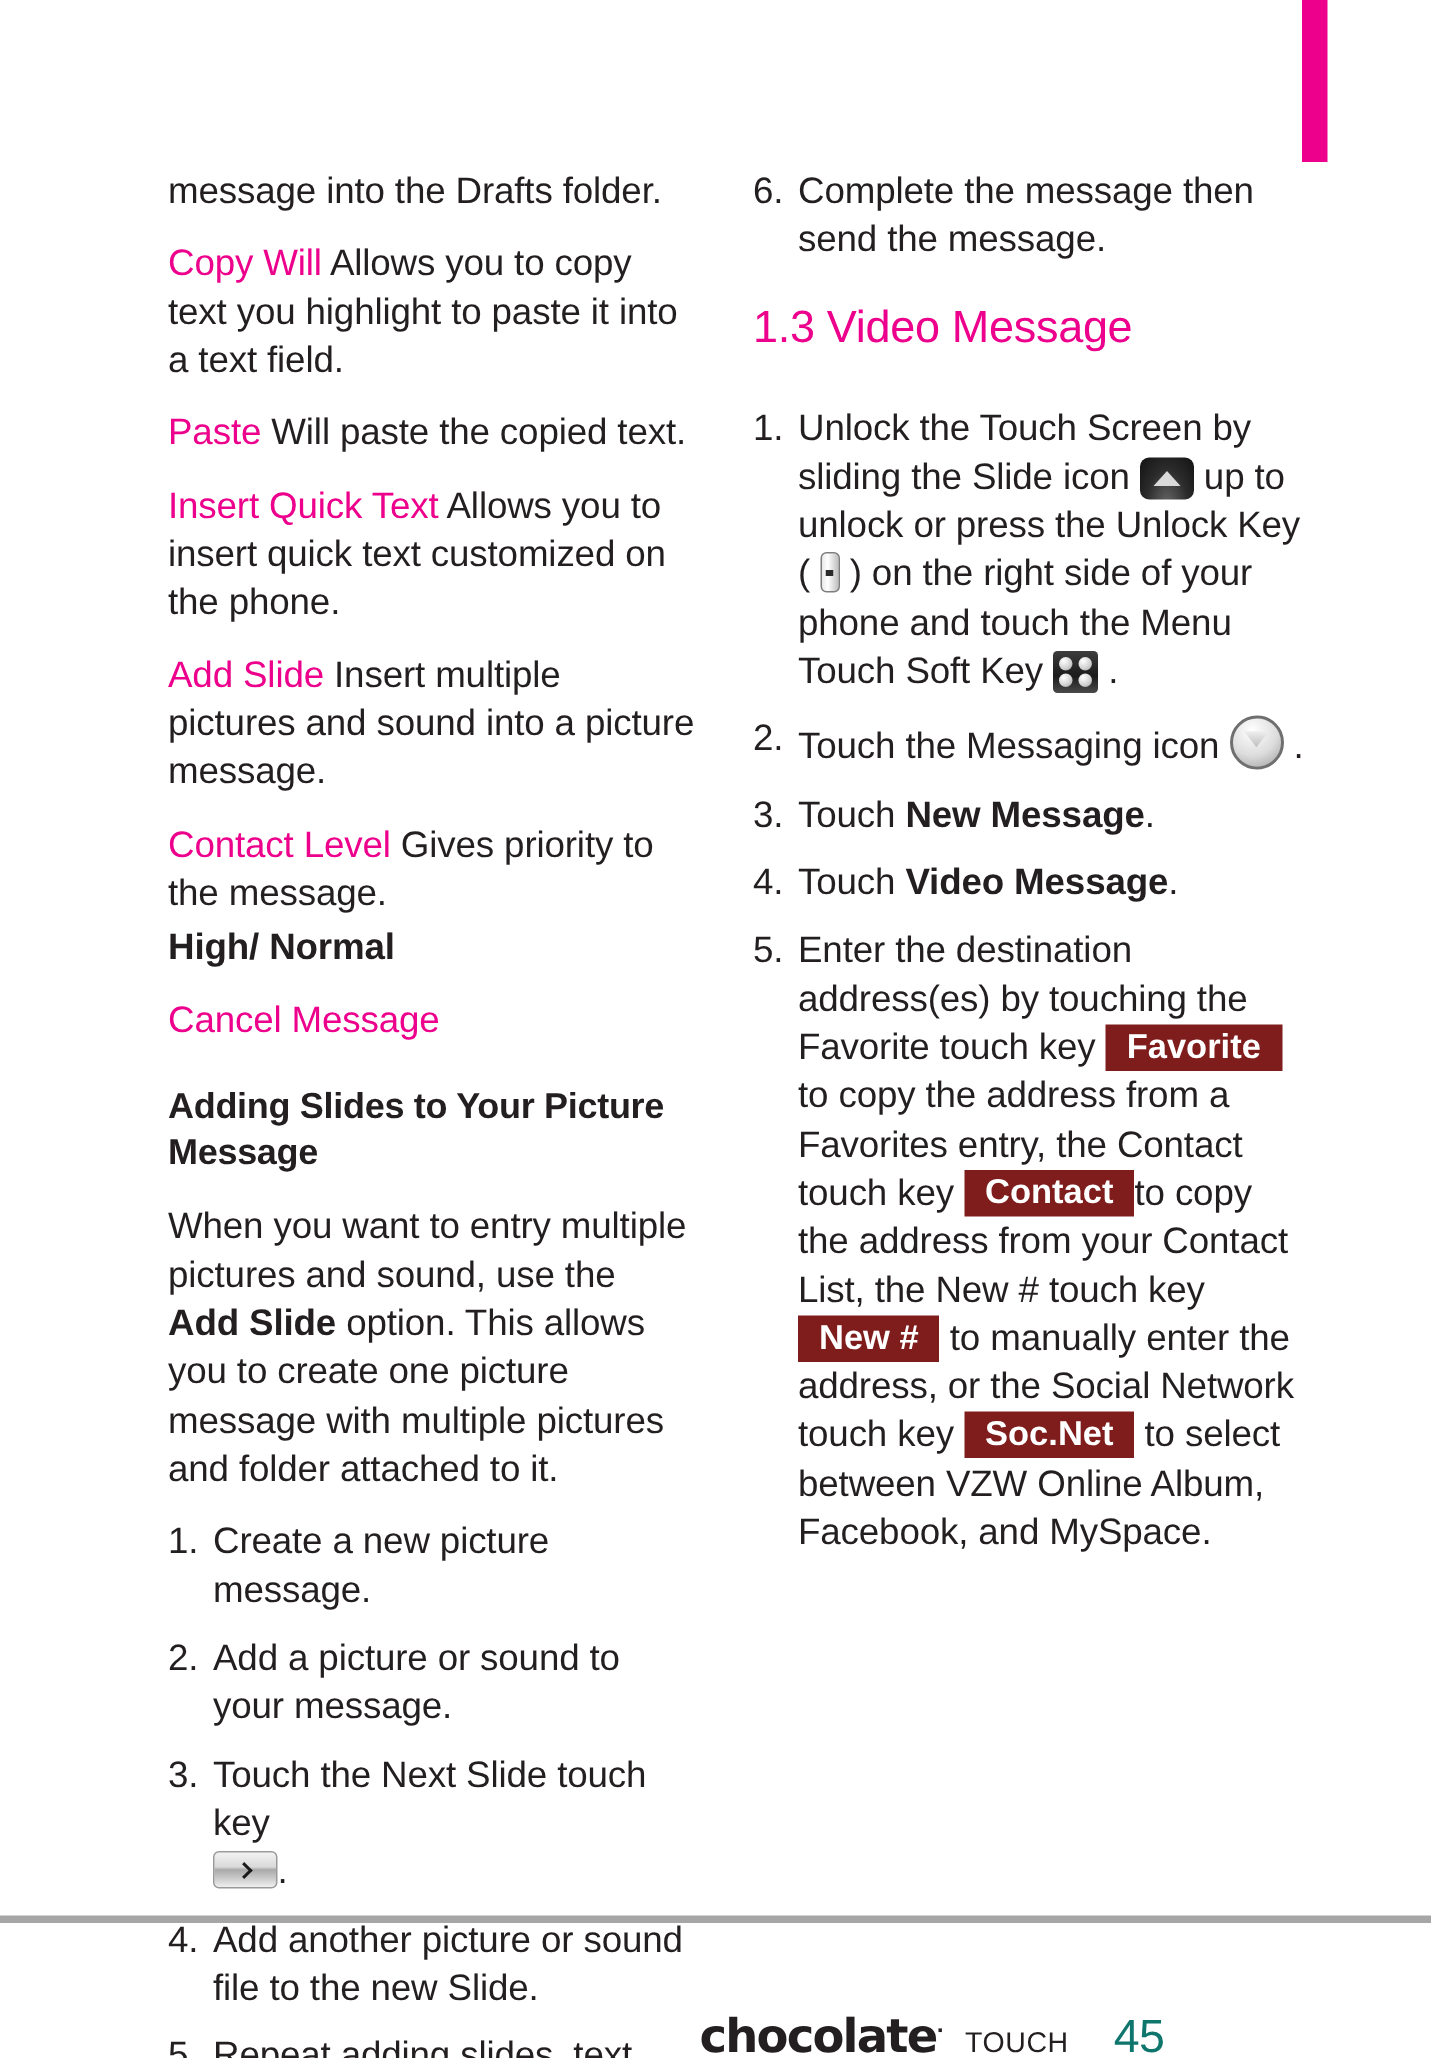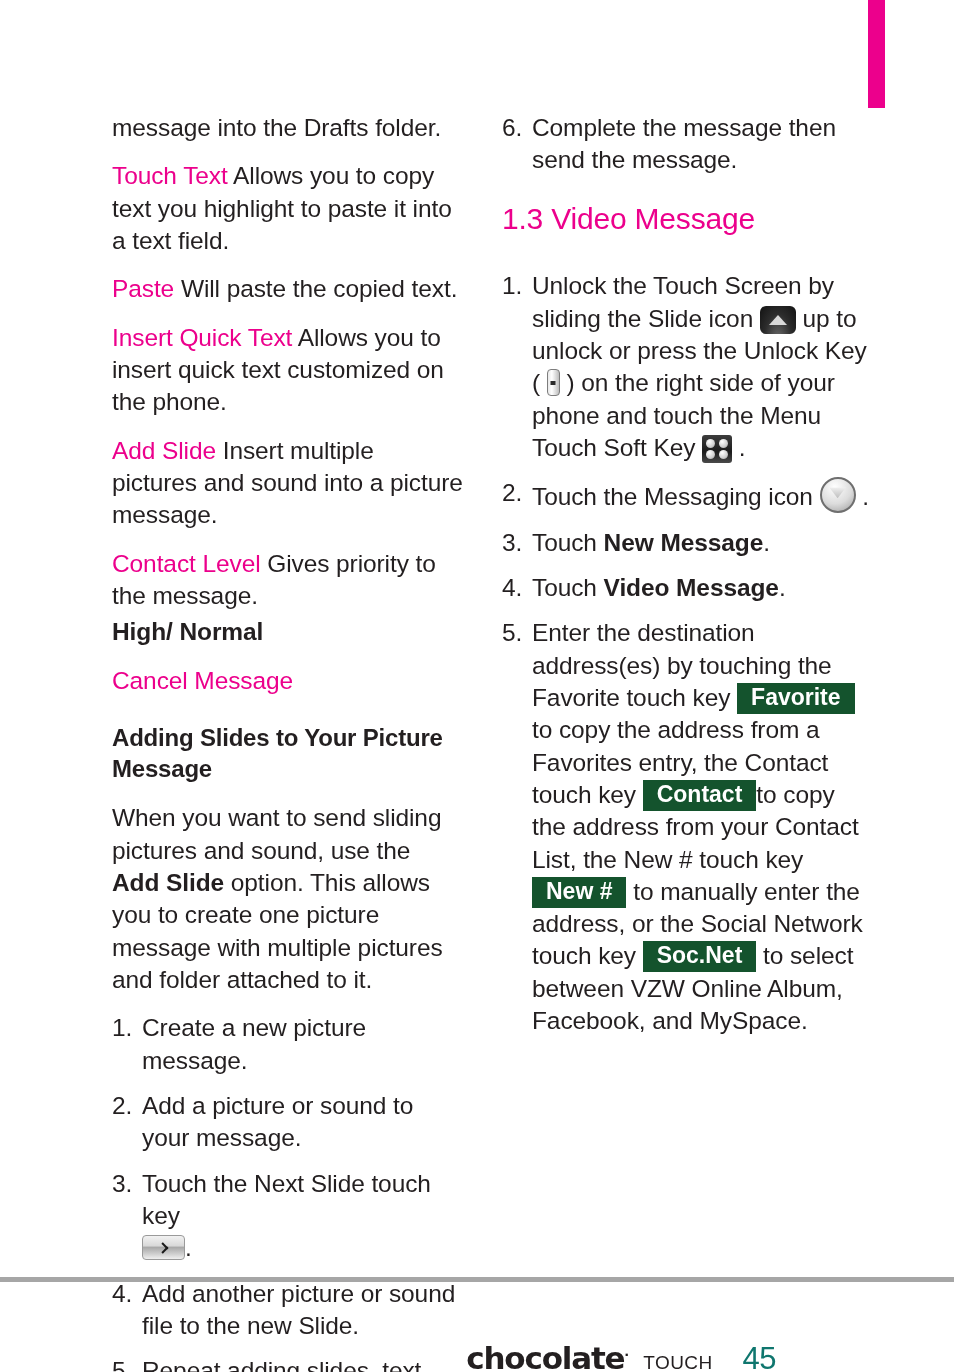--- a/index.html
+++ b/index.html
@@ -195,21 +195,21 @@
     transform: translate(-50%,-50%);
     width: 17px;
     height: 11px;
     background: linear-gradient(180deg,#efefef 0%,#bcbcbc 100%);
     clip-path: polygon(0 0, 100% 0, 50% 100%);
   }
 
   
   .key-black {
     display: inline-block;
-    background: #14532d;
+    background: #7f1d1d;
     color: #ffffff;
     font-weight: bold;
     font-size: 23px;
     padding: 2px 14px 3px 14px;
     letter-spacing: 0;
     vertical-align: 1px;
     line-height: 1.12;
   }
 
   
@@ -266,21 +266,21 @@
 
 <div class="edge-tab"></div>
 
 <div class="page">
 
   <div class="col col-left">
 
     <p class="para">message into the Drafts folder.</p>
 
     <p class="para">
-      <span class="pink">Touch Text</span>
+      <span class="pink">Copy Will</span>
       <span>Allows you to copy text you highlight to paste it into a text field.</span>
     </p>
 
     <p class="para">
       <span class="pink">Paste</span>
       <span>Will paste the copied text.</span>
     </p>
 
     <p class="para">
       <span class="pink">Insert Quick Text</span>
@@ -301,21 +301,21 @@
       <span class="bold">High/ Normal</span>
     </p>
 
     <p class="para">
       <span class="pink">Cancel Message</span>
     </p>
 
     <h3 class="sub-head">Adding Slides to Your Picture Message</h3>
 
     <p class="para">
-      <span>When you want to send sliding pictures and sound, use the </span><span class="bold">Add Slide</span><span> option. This allows you to create one picture message with multiple pictures and folder attached to it.</span>
+      <span>When you want to entry multiple pictures and sound, use the </span><span class="bold">Add Slide</span><span> option. This allows you to create one picture message with multiple pictures and folder attached to it.</span>
     </p>
 
     <ol class="steps">
       <li>
         <span class="num">1.</span>
         <span>Create a new picture message.</span>
       </li>
       <li>
         <span class="num">2.</span>
         <span>Add a picture or sound to your message.</span>

